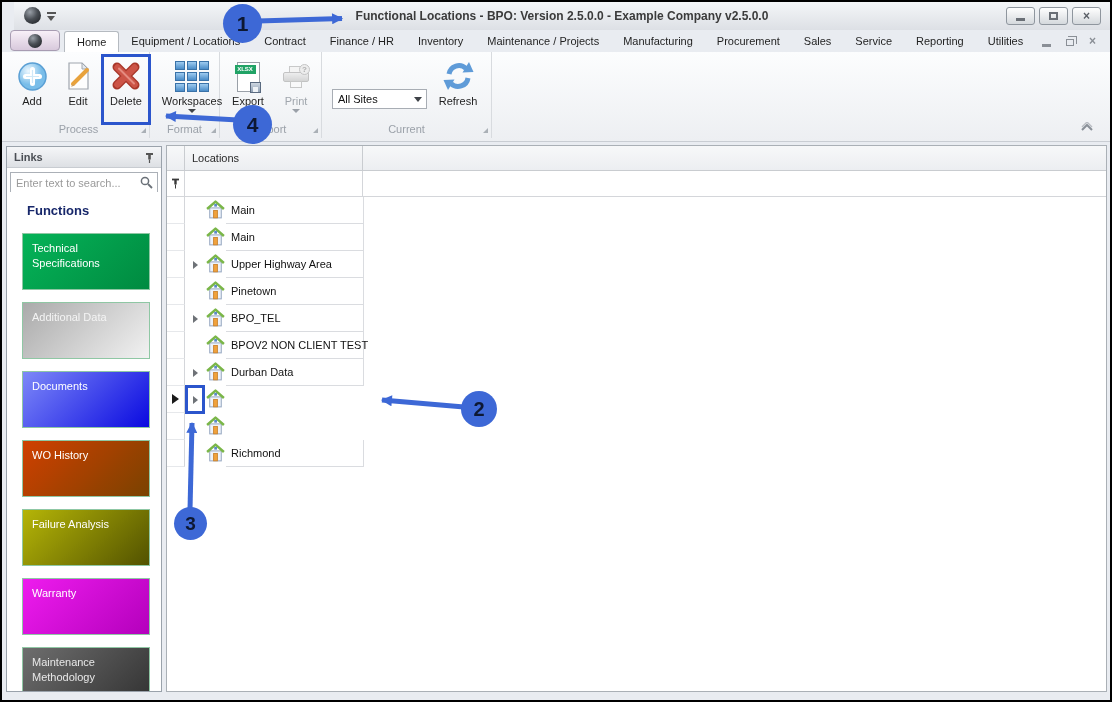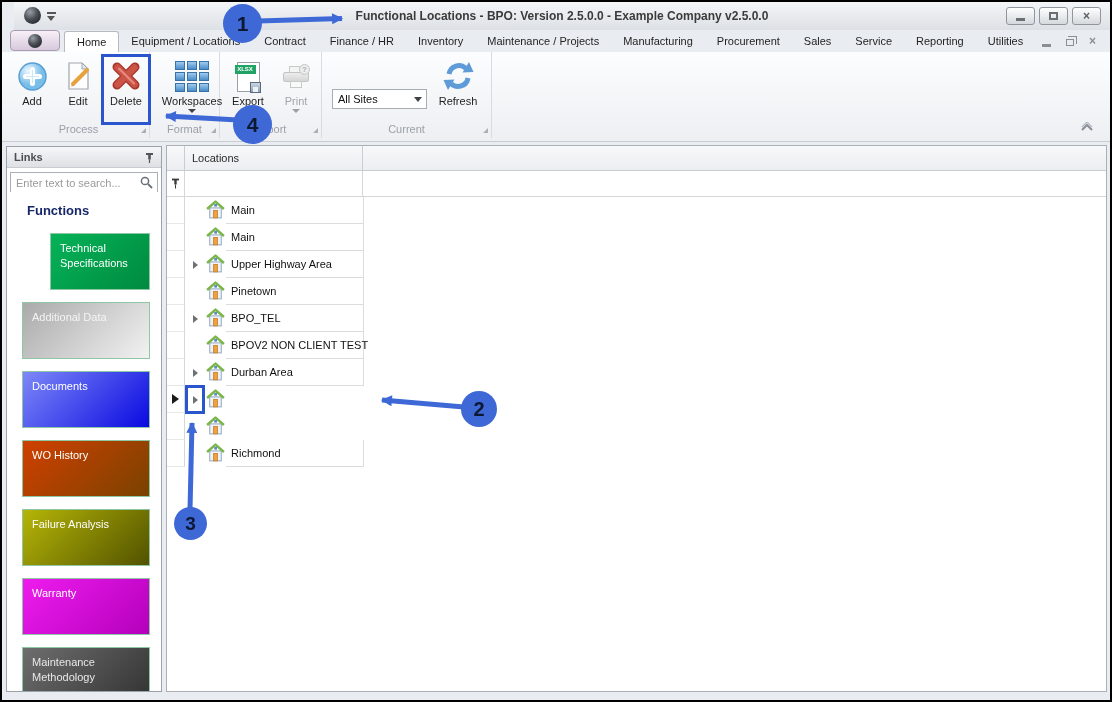--- a/index.html
+++ b/index.html
@@ -346,21 +346,21 @@
       <div class="sb-search">
         <input type="text" placeholder="Enter text to search..." style="">
         <svg width="13" height="13" viewBox="0 0 13 13">
           <circle cx="5" cy="5" r="3.6" fill="none" stroke="#6a7078" stroke-width="1.5"></circle>
           <line x1="8" y1="8" x2="12" y2="12" stroke="#6a7078" stroke-width="1.8"></line>
         </svg>
       </div>
       <div class="sb-title">Functions</div>
       <div class="tiles">
 
-          <div class="tile" style="background: linear-gradient(135deg, rgb(5, 179, 88), rgb(0, 138, 64)); color: rgb(255, 255, 255); margin-left: 28px;">
+          <div class="tile" style="background: linear-gradient(135deg, rgb(5, 179, 88), rgb(0, 138, 64)); color: rgb(255, 255, 255);">
             <span>Technical Specifications</span>
           </div>
 
           <div class="tile" style="background: linear-gradient(135deg, rgb(170, 170, 170), rgb(242, 242, 242)); color: rgb(244, 244, 244);">
             <span>Additional Data</span>
           </div>
 
           <div class="tile" style="background: linear-gradient(135deg, rgb(125, 136, 248), rgb(10, 10, 224)); color: rgb(255, 255, 255);">
             <span>Documents</span>
           </div>
@@ -516,21 +516,21 @@
               <div class="exparrow visible"></div>
             </div>
             <div class="hicon">
               <svg width="21" height="22" viewBox="0 0 20 20">
                 <rect x="4.5" y="8" width="11" height="9.5" fill="#eef3fb" stroke="#9aaac2" stroke-width="1"></rect>
                 <rect x="8.2" y="10.5" width="3.6" height="7" fill="#f0a23c" stroke="#c87f28" stroke-width="0.8"></rect>
                 <path d="M2 9 L10 2 L18 9" fill="none" stroke="#7ab648" stroke-width="2.4" stroke-linejoin="round"></path>
                 <rect x="8.8" y="4.2" width="2.6" height="2.6" fill="#5b88c8"></rect>
               </svg>
             </div>
-            <div class="tcell">Durban Area</div>
+            <div class="tcell">Durban Data</div>
           </div>
 
           <div class="trow selected">
             <div class="gutter">
               <div class="rowind"></div>
             </div>
             <div class="expand">
               <div class="exparrow visible"></div>
             </div>
             <div class="hicon">

